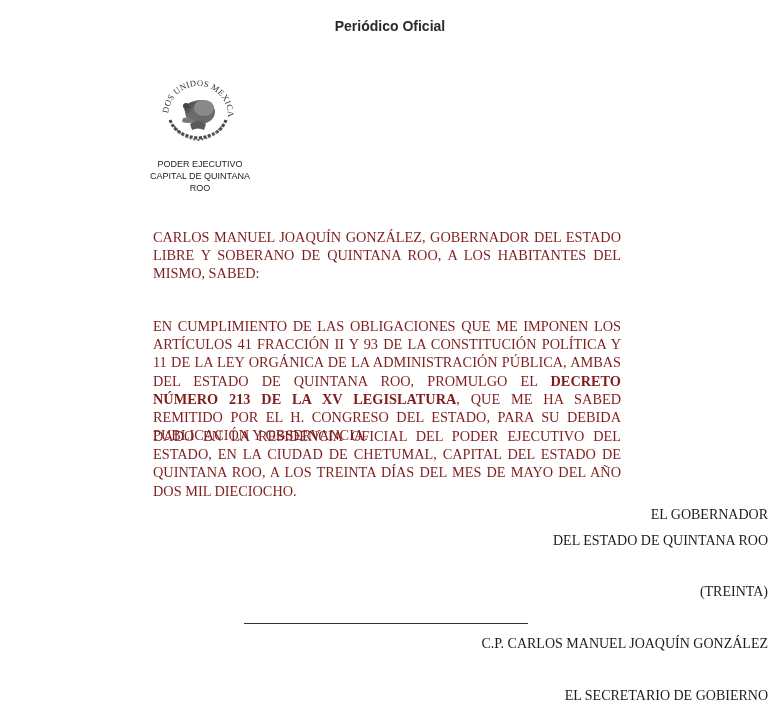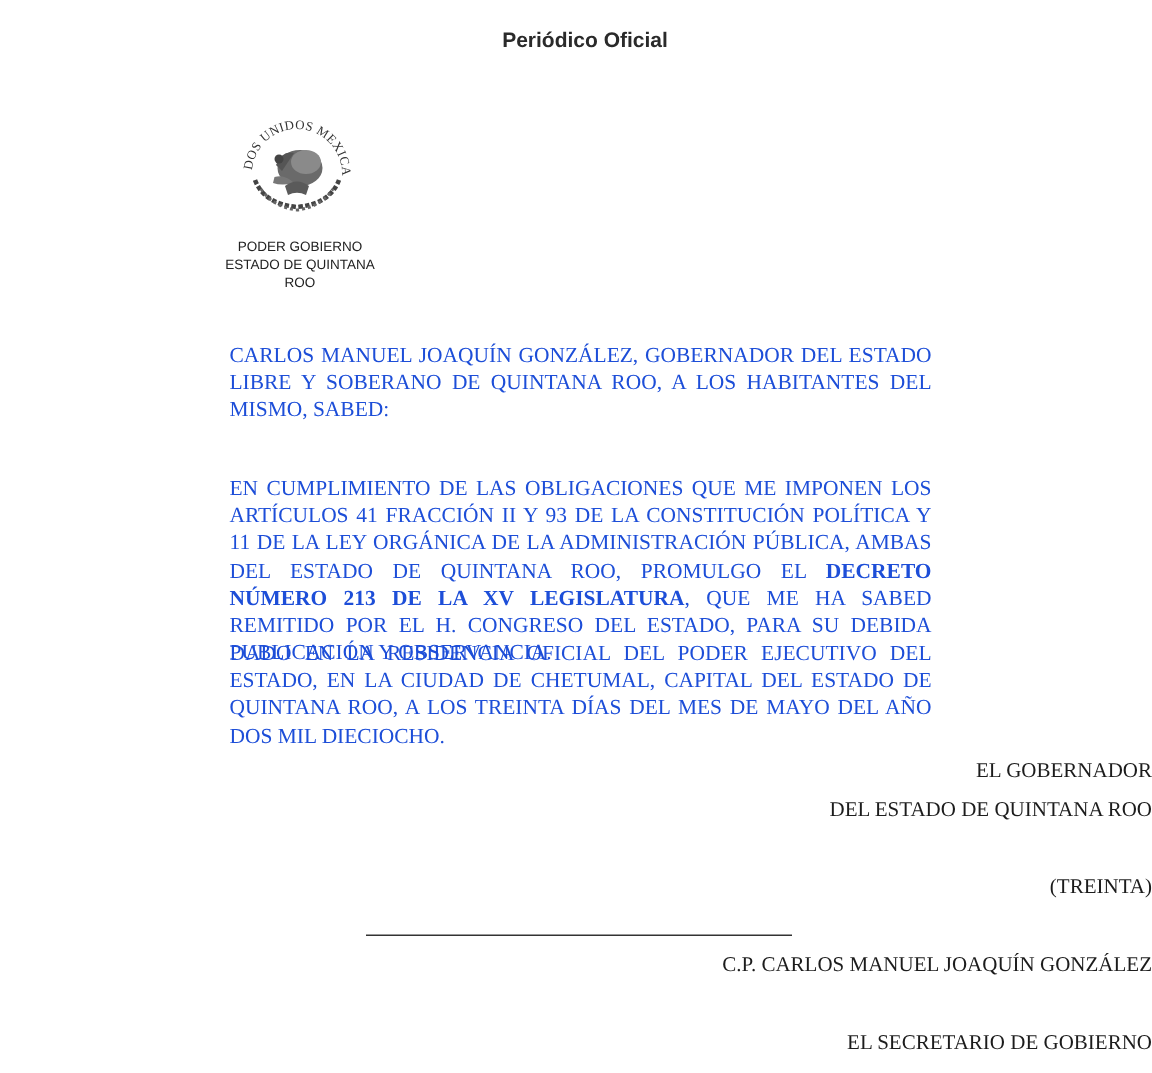--- a/index.html
+++ b/index.html
@@ -4,21 +4,21 @@
 <style>
   html, body { margin:0; padding:0; background:#ffffff; }
   body { width:768px; height:715px; position:relative; overflow:hidden; color:#1c1c1c; }
   .header-title { position:absolute; top:18px; left:0; width:768px; text-align:center;
     font-family:"Liberation Sans", sans-serif; font-weight:bold; font-size:14px; color:#2a2a2a;margin-left:6px; }
   .seal { position:absolute; left:158px; top:72px; width:80px; height:80px; }
   .seal-caption { position:absolute; left:140px; top:158px; width:120px; text-align:center;
     font-family:"Liberation Sans", sans-serif; font-size:9px; line-height:12px; color:#222; }
   .para { position:absolute; left:153px; width:468px;
     font-family:"Liberation Serif", serif; font-size:14.3px; line-height:18.2px;
-    text-align:justify; color:#1d4ed8; }
+    text-align:justify; color:#7f1d1d; }
   .para b { font-weight:bold; }
   .center { position:absolute; left:0; width:768px; text-align:right;
     font-family:"Liberation Serif", serif; font-weight:normal; font-size:14px; color:#1c1c1c; }
   .sig-line { position:absolute; left:244px; width:284px; top:623px; border-top:1px solid #333; height:0; }
 </style>
 </head>
 <body>
 
 <div class="header-title">Periódico Oficial</div>
 
@@ -37,22 +37,22 @@
     <circle cx="28" cy="34" r="3" fill="#444"></circle>
     <path d="M25,46 Q32,44 38,50 Q30,52 24,50 Z" fill="#777"></path>
 
     <path d="M32,52 Q40,46 48,52 L46,58 Q40,55 34,58 Z" fill="#5a5a5a"></path>
 
     <path d="M12,48 Q18,64 40,66 Q62,64 68,48" stroke="#444" stroke-width="3" fill="none" stroke-dasharray="3,1.5"></path>
     <path d="M16,54 Q24,66 40,68 Q56,66 64,54" stroke="#666" stroke-width="2" fill="none" stroke-dasharray="2,2"></path>
   </svg>
 </div>
 <div class="seal-caption">
-  <div>PODER GOBIERNO</div>
-  <div>ESTADO DE QUINTANA ROO</div>
+  <div>PODER EJECUTIVO</div>
+  <div>CAPITAL DE QUINTANA ROO</div>
 </div>
 
 <div class="para" style="top:228px;">CARLOS MANUEL JOAQUÍN GONZÁLEZ, GOBERNADOR DEL ESTADO LIBRE Y SOBERANO DE QUINTANA ROO, A LOS HABITANTES DEL MISMO, SABED:</div>
 
 <div class="para" style="top:317px;">
   <span>EN CUMPLIMIENTO DE LAS OBLIGACIONES  QUE ME IMPONEN LOS ARTÍCULOS 41 FRACCIÓN II Y 93 DE LA CONSTITUCIÓN  POLÍTICA Y 11 DE LA LEY ORGÁNICA DE LA ADMINISTRACIÓN PÚBLICA, AMBAS DEL ESTADO DE QUINTANA ROO, PROMULGO EL </span><b>DECRETO NÚMERO  213  DE LA XV LEGISLATURA</b><span>, QUE ME HA SABED REMITIDO  POR EL H. CONGRESO DEL ESTADO, PARA SU DEBIDA PUBLICACIÓN Y OBSERVANCIA.</span>
 </div>
 
 <div class="para" style="top:427px;">DADO EN LA RESIDENCIA OFICIAL DEL PODER EJECUTIVO DEL ESTADO, EN LA CIUDAD DE CHETUMAL, CAPITAL DEL ESTADO DE QUINTANA ROO,  A LOS TREINTA  DÍAS  DEL MES DE  MAYO DEL AÑO DOS MIL DIECIOCHO.</div>
 

